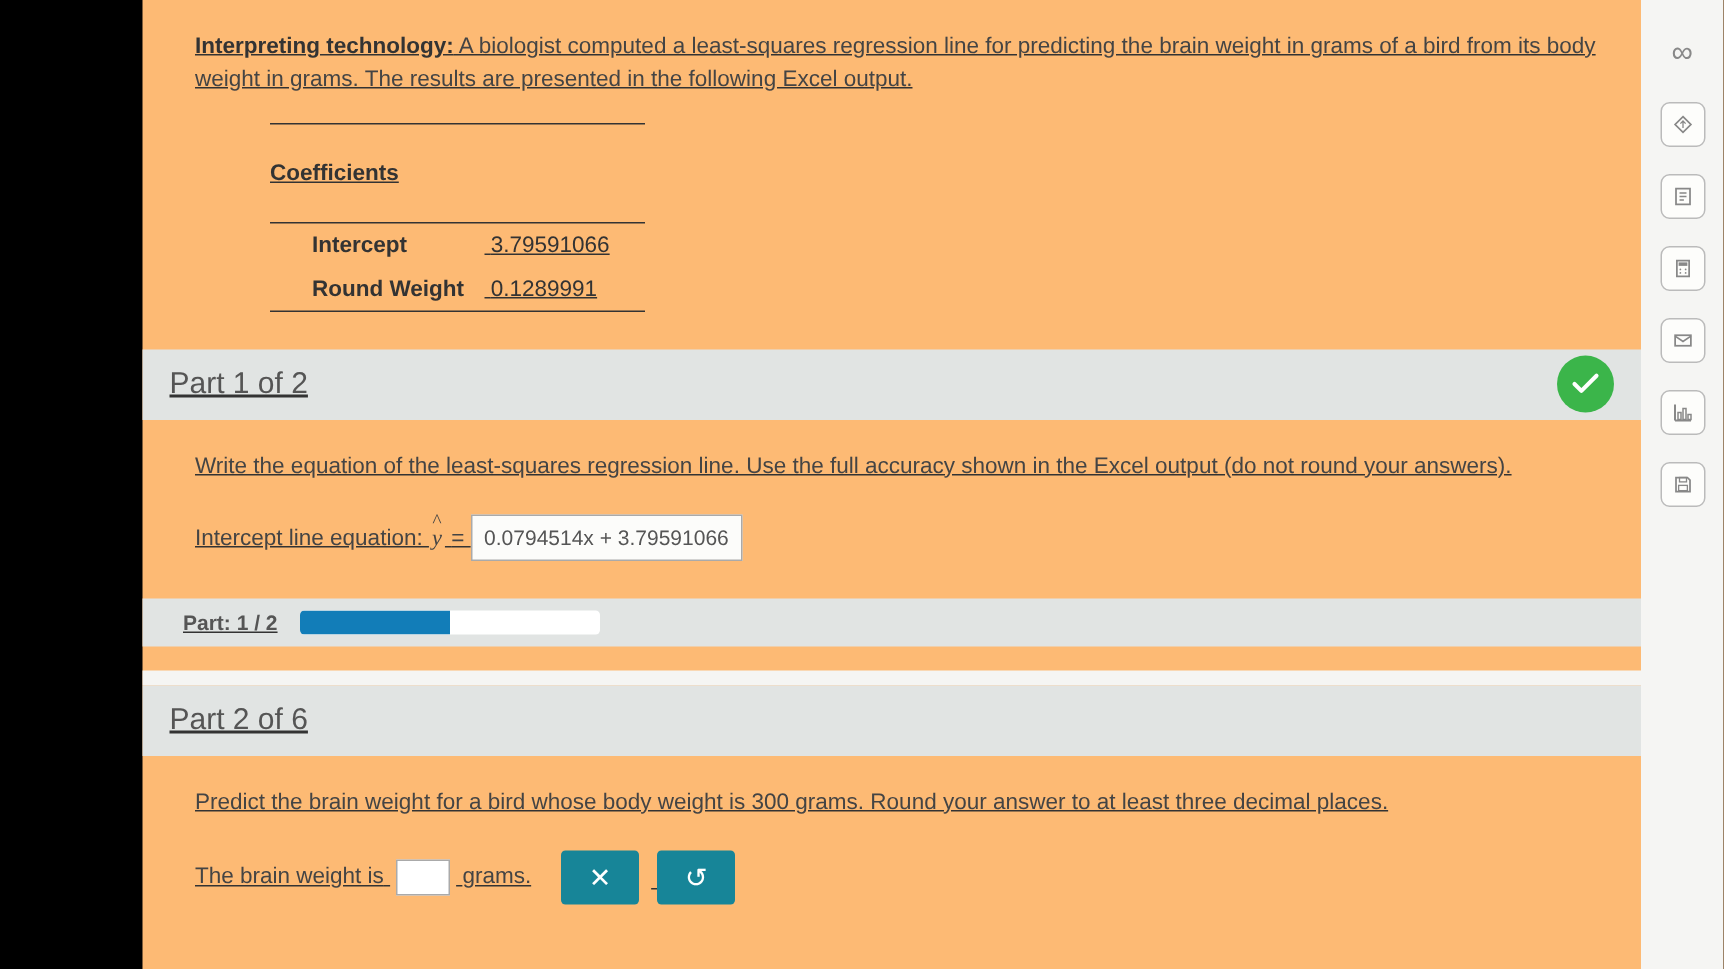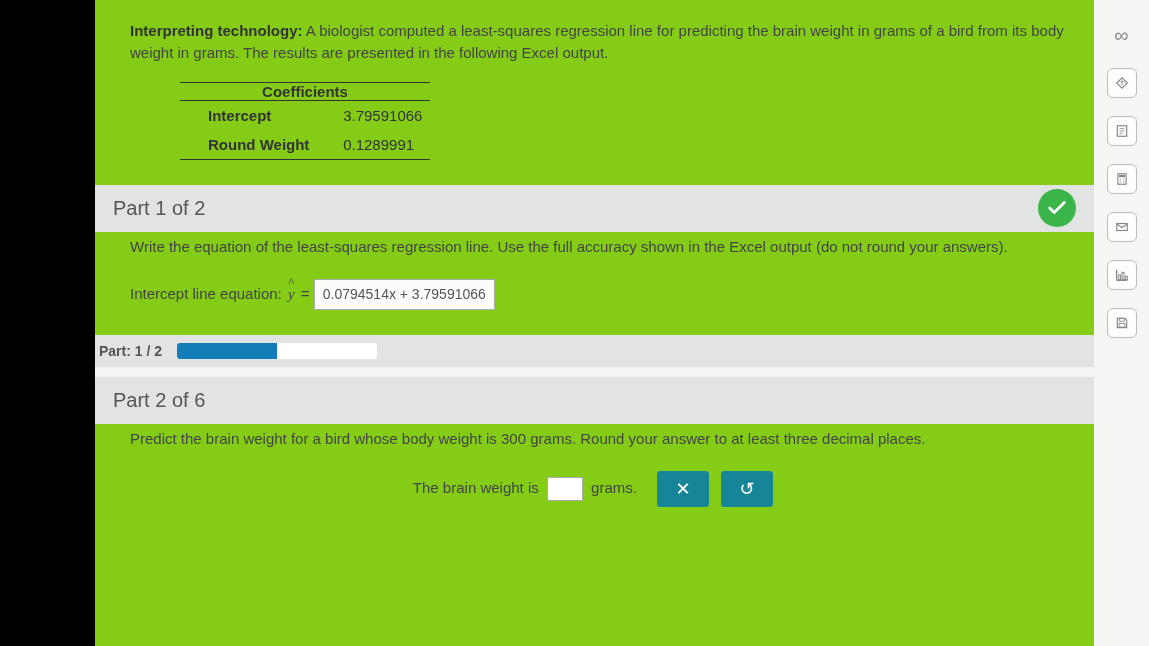--- a/index.html
+++ b/index.html
@@ -1,43 +1,43 @@
 <!DOCTYPE html>
 <html><head>
 <meta charset="utf-8">
 <style>
 * { box-sizing: border-box; margin: 0; padding: 0; }
 body { font-family: Arial, sans-serif; background: #000; width: 1149px; height: 646px; display:flex; }
 .left-black { width: 95px; background:#000; flex-shrink:0; }
-.main { flex:1; background:#84cc16; padding:20px 20px 0 35px; color:#333; position:relative; }
+.main { flex:1; background:#fdba74; padding:20px 20px 0 35px; color:#333; position:relative;text-decoration:underline; }
 .right-tools { width:55px; background:#f5f5f3; padding-top:20px; display:flex; flex-direction:column; align-items:center; gap:18px; flex-shrink:0; }
 .intro { font-size:15px; line-height:1.45; color:#444; margin-bottom:18px; padding-right:10px;}
 .intro b { color:#333; font-weight:bold; }
 .coef-table { margin-left:50px; margin-bottom:25px; font-size:15px; color:#333; }
 .coef-table .hr { border-top:1.5px solid #333; width:250px; }
 .coef-table .row { padding:6px 0; }
-.coef-table .hdr { text-align:center; font-weight:bold; width:250px; padding:0 0; }
+.coef-table .hdr { font-weight:bold; width:250px; padding:24px 0; }
 .coef-table .lbl { display:inline-block; width:115px; font-weight:bold;margin-left:28px; }
-.coef-table .val { font-weight:normal;margin-left:16px; }
+.coef-table .val { font-weight:normal; }
 .part-header { background:#e1e4e3; padding:12px 18px; font-size:20px; color:#555; margin:0 -20px 0 -35px; position:relative; }
-.part-body { padding:4px 10px 25px 0; font-size:15px; color:#444; line-height:1.45; }
+.part-body { padding:20px 10px 25px 0; font-size:15px; color:#444; line-height:1.45; }
 .eq-input { display:inline-block; border:1px solid #aaa; padding:4px 8px; font-size:14px; color:#555; background:#fcfcfa;text-align:center; }
 .yhat { font-style:italic; font-family:'Times New Roman', serif; position:relative; display:inline-block; padding:0 2px; }
 .yhat::before { content:"^"; position:absolute; top:-11px; left:2px; font-size:13px; }
-.progress-row { background:#e1e4e3; padding:8px 4px; font-size:14px; color:#555; margin:0 -20px 0 -35px; display:flex; align-items:center; gap:15px; font-weight:bold;}
+.progress-row { background:#e1e4e3; padding:8px 27px; font-size:14px; color:#555; margin:0 -20px 16px -35px; display:flex; align-items:center; gap:15px; font-weight:bold;}
 .progress-bar { width:200px; height:16px; background:#fff; border-radius:3px; overflow:hidden; }
 .progress-fill { height:100%; background:#127db8; width:50%; }
 .spacer { height:10px; background:#f5f5f3; margin:0 -20px 0 -35px;}
 .ans-box { display:inline-block; width:36px; height:24px; border:1px solid #aaa; background:#fff; vertical-align:middle; margin:0 4px;}
 .btn { display:inline-flex; align-items:center; justify-content:center; width:52px; height:36px; background:#178598; color:#fff; font-size:18px; border-radius:3px; cursor:pointer; margin-right:8px;}
 .check-badge { position:absolute; right:18px; top:50%; transform:translateY(-50%); width:38px; height:38px; border-radius:50%; background:#3bb54a; display:flex; align-items:center; justify-content:center;}
 .check-badge svg { width:22px; height:22px; }
 .tool-icon { width:30px; height:30px; border:1px solid #bbb; border-radius:6px; display:flex; align-items:center; justify-content:center; color:#888; background:#fdfdfb; font-size:15px;}
 .tool-icon.plain { border:none; background:none; color:#888; font-size:20px;}
-.bottom-row { margin-top:15px; display:flex; align-items:center; gap:20px;justify-content:center;}
+.bottom-row { margin-top:15px; display:flex; align-items:center; gap:20px;}
 </style>
 </head>
 <body>
 
 <div class="left-black"></div>
 
 <div class="main">
 
   <div class="intro">
     <b>Interpreting technology:</b><span> A biologist computed a least-squares regression line for predicting the brain weight in grams of a bird from its body weight in grams. The results are presented in the following Excel output.</span>

